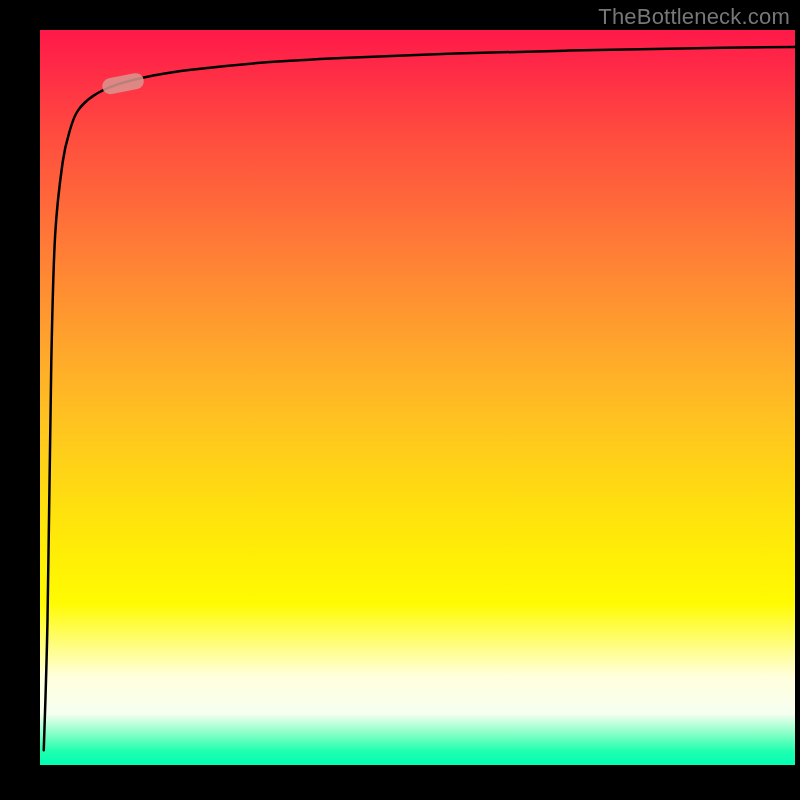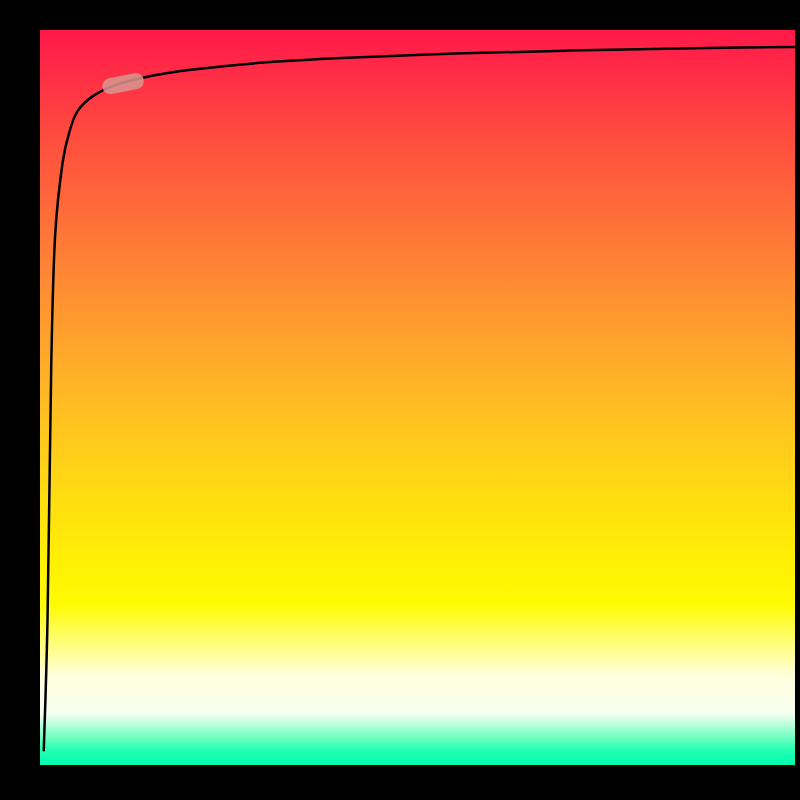--- a/index.html
+++ b/index.html
@@ -76,20 +76,21 @@
     width: 755px;
     height: 735px;
     z-index: 4;
     pointer-events: none;
   }
 </style>
 </head>
 <body>
 
 <div class="frame">
+  <div class="watermark">TheBottleneck.com</div>
 
   <div class="plot-area">
     <div class="gradient-fill"></div>
 
     <svg class="curve-svg" viewBox="0 0 755 735" preserveAspectRatio="none">
       <path id="curve-path" d="M 3.77 720.30 C 4.40 698.25, 6.29 652.92, 7.55 588.00 C 8.81 523.08, 10.07 394.45, 11.32 330.75 C 12.58 267.05, 13.21 238.88, 15.10 205.80 C 16.99 172.73, 20.13 150.06, 22.65 132.30 C 25.17 114.54, 27.68 107.80, 30.20 99.23 C 32.72 90.65, 33.98 86.36, 37.75 80.85 C 41.52 75.34, 46.56 70.44, 52.85 66.15 C 59.14 61.86, 65.43 58.55, 75.50 55.13 C 85.57 51.70, 100.67 48.14, 113.25 45.57 C 125.83 43.00, 132.13 41.90, 151.00 39.69 C 169.88 37.49, 201.33 34.30, 226.50 32.34 C 251.67 30.38, 270.54 29.40, 302.00 27.93 C 333.46 26.46, 377.50 24.74, 415.25 23.52 C 453.00 22.29, 490.75 21.44, 528.50 20.58 C 566.25 19.72, 604.00 18.99, 641.75 18.38 C 679.50 17.76, 736.13 17.15, 755.00 16.90" fill="none" stroke="#000000" stroke-width="2.5" stroke-linecap="round"></path>
     </svg>
 
     <svg class="marker-svg" viewBox="0 0 755 735" preserveAspectRatio="none">
       <g id="marker-group" transform="translate(83.05,53.65) rotate(-11)">

